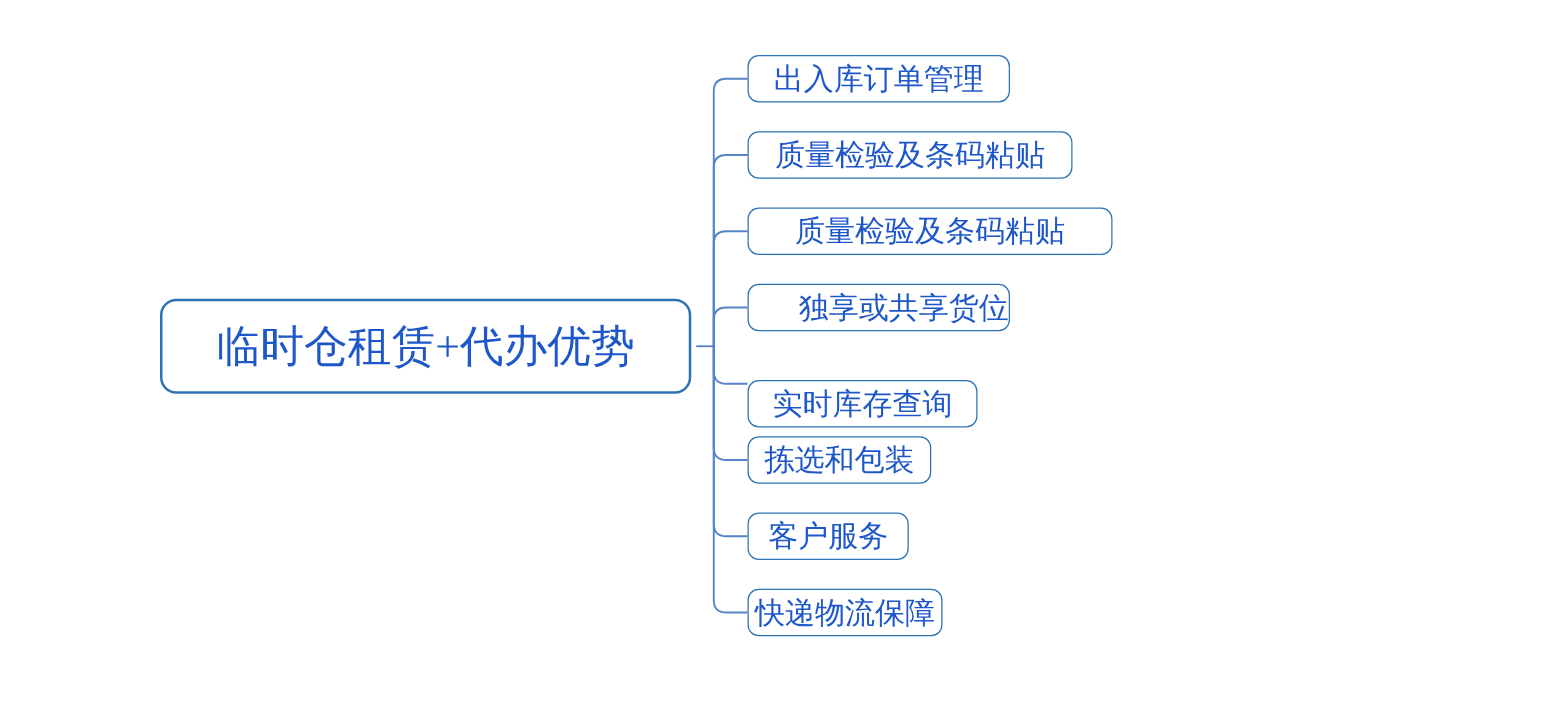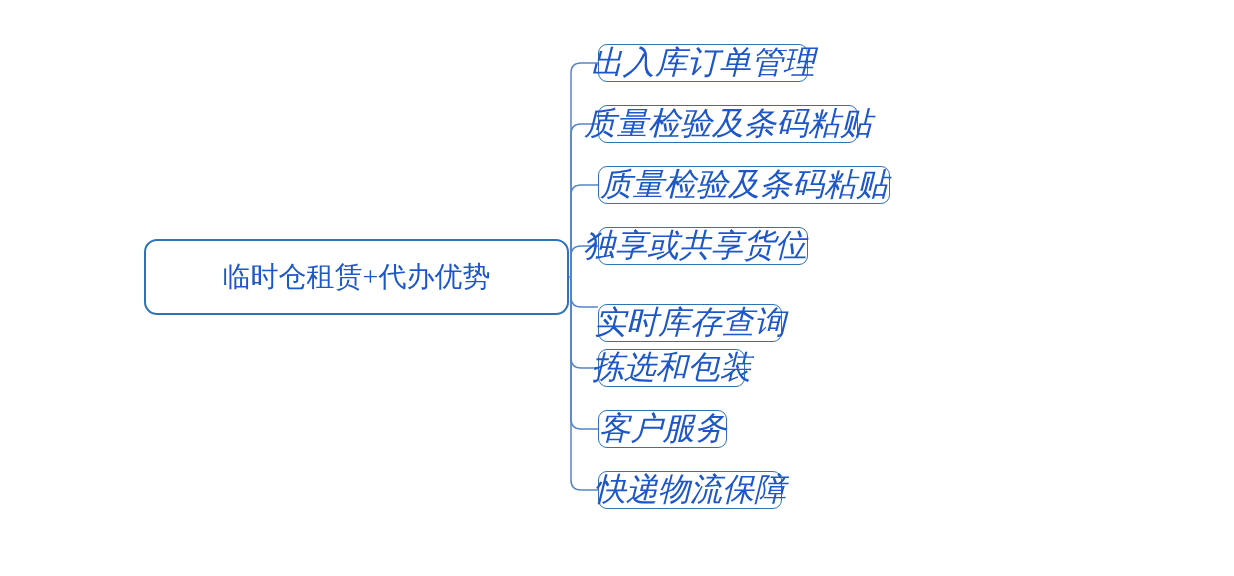--- a/index.html
+++ b/index.html
@@ -31,41 +31,40 @@
     box-sizing:border-box;
     background:#fff;
     border:2px solid var(--border-color);
     display:flex;
     align-items:center;
     justify-content:center;
     color:var(--text-color);
     white-space:nowrap;
   }
   .node-root{
-    left:144px;top:239px;
+    left:128px;top:239px;
     width:425px;height:76px;
     border-radius:13px;
-    font-size:28px;
+    font-size:35px;
   }
   .node-child{
     height:38px;
     left:598px;
     border-radius:9px;
     border-width:1.7px;
-    font-size:32px;
-    font-style:italic;
+    font-size:24px;
   }
   .c0{top:44px;width:210px;}
   .c1{top:105px;width:260px;}
   .c2{top:166px;width:292px;}
   .c3{top:227px;width:210px;justify-content:flex-end;}
   .c4{top:304px;width:184px;}
   .c5{top:349px;width:147px;justify-content:center;}
   .c6{top:410px;width:129px;}
-  .c7{top:471px;width:184px;}
+  .c7{top:471px;width:156px;}
 </style>
 </head>
 <body>
 
 <div class="canvas">
 
   <svg class="connectors" id="connectors" viewBox="0 0 1234 576" fill="none" xmlns="http://www.w3.org/2000/svg">
       <path d="M 557 277 L 571 277" stroke="#5585C8" stroke-width="1.5" fill="none"></path>
       <path d="M 571 277 L 571 73 Q 571 63 581 63 L 598 63" stroke="#5585C8" stroke-width="1.5" fill="none"></path>
       <path d="M 571 277 L 571 134 Q 571 124 581 124 L 598 124" stroke="#5585C8" stroke-width="1.5" fill="none"></path>

